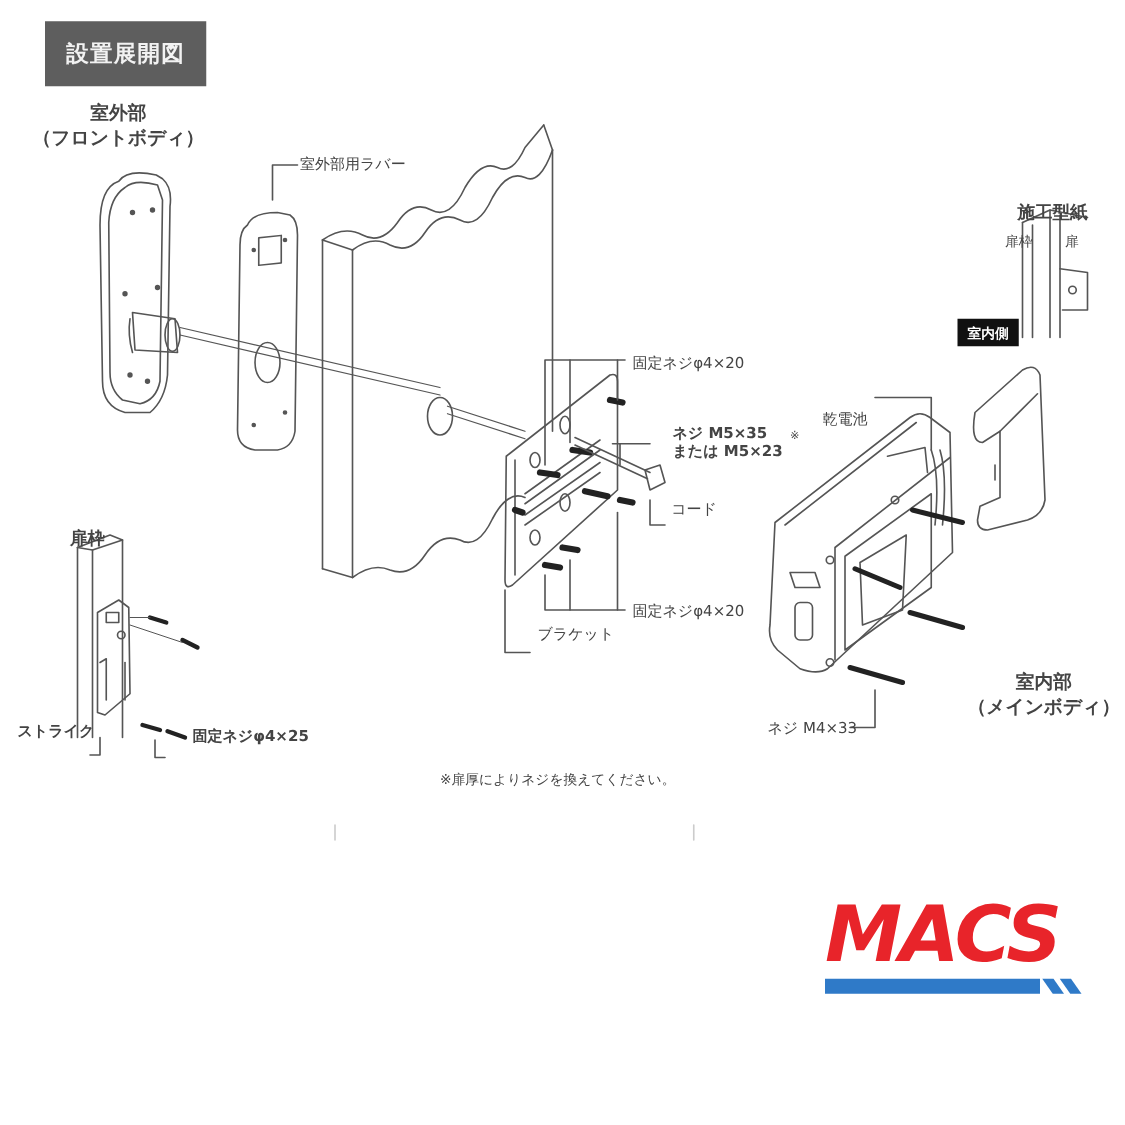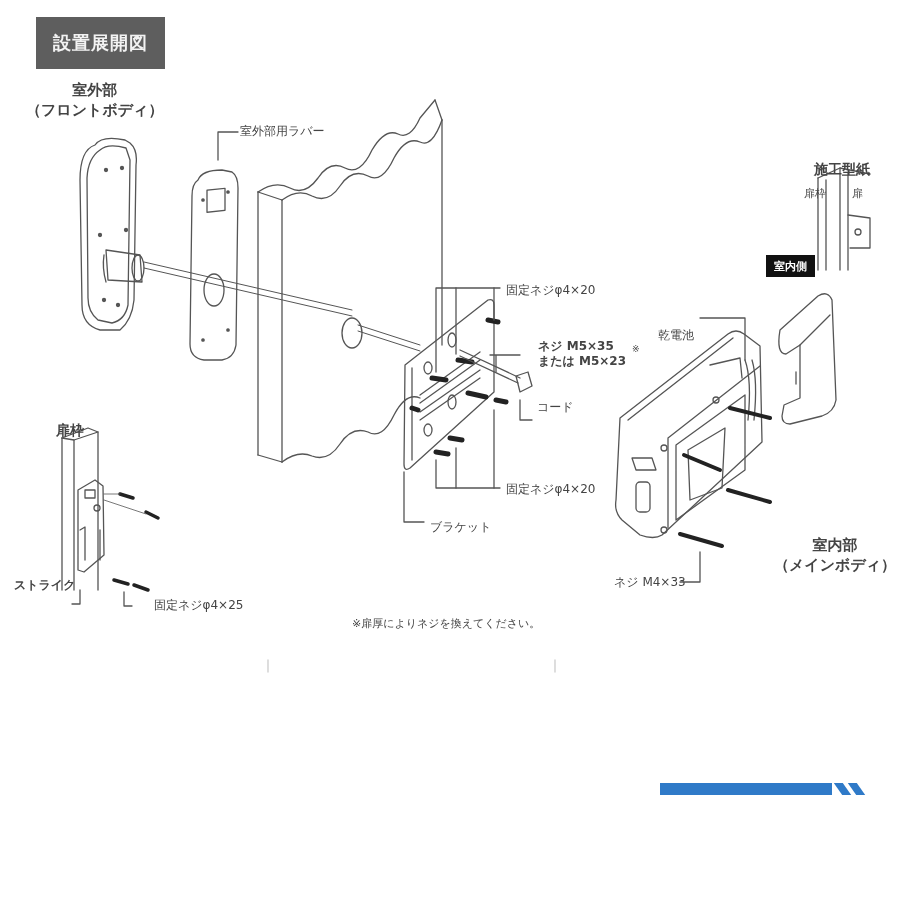--- a/index.html
+++ b/index.html
@@ -185,31 +185,32 @@
 
 <div class="abs label" style="left:506px;top:283px;">固定ネジφ4×20</div>
 <div class="abs label" style="left:538px;top:339px;font-weight:bold;">
   <div>ネジ M5×35</div>
   <div>または M5×23</div>
 </div>
 <div class="abs small" style="left:632px;top:344px;font-size:9px;">※</div>
 <div class="abs label" style="left:658px;top:328px;">乾電池</div>
 <div class="abs label" style="left:537px;top:400px;">コード</div>
 <div class="abs label" style="left:506px;top:482px;">固定ネジφ4×20</div>
-<div class="abs label" style="left:430px;top:520px;">ブラケット</div>
+<div class="abs label" style="left:430px;top:500px;">ブラケット</div>
 
 <div class="abs label-md" style="left:56px;top:402px;">扉枠</div>
 <div class="abs label" style="left:14px;top:578px;font-weight:bold;">ストライク</div>
-<div class="abs label" style="left:154px;top:598px;">固定ネジφ4×25</div>
+<div class="abs label" style="left:154px;top:582px;font-weight:bold;">固定ネジφ4×25</div>
 
 <div class="abs label" style="left:614px;top:575px;">ネジ M4×33</div>
 <div class="abs label-lg" style="left:774px;top:535px;">
   <div>室内部</div>
   <div>（メインボディ）</div>
 </div>
 
 <div class="abs small" style="left:352px;top:616px;">※扉厚によりネジを換えてください。</div>
 
 <div class="abs logo">
+  <div class="logo-text">MACS</div>
   <div class="logo-bar"></div>
   <div class="logo-slash" style="left:178px;"></div>
   <div class="logo-slash" style="left:192px;"></div>
 </div>
 
 </body></html>

